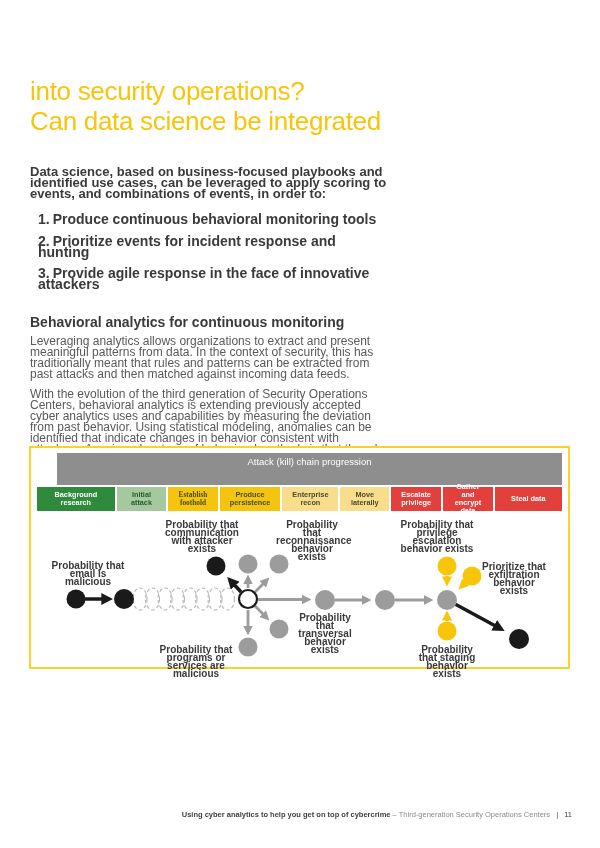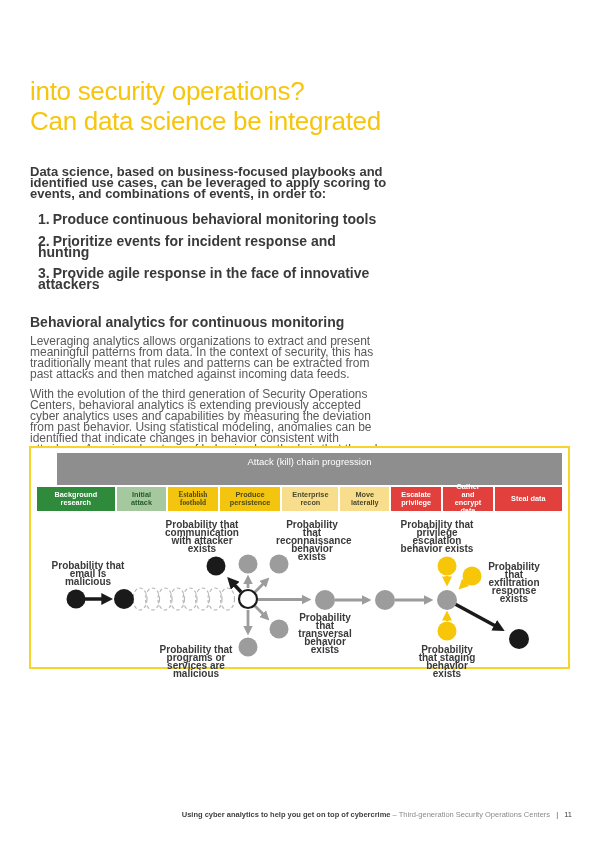--- a/index.html
+++ b/index.html
@@ -133,21 +133,21 @@
             <circle cx="435" cy="64" r="9.5" fill="#F7C608"></circle>
             <circle cx="410" cy="119" r="9.5" fill="#F7C608"></circle>
             <circle cx="482" cy="127" r="10" fill="#1A1A1A"></circle>
           </g>
         </svg>
 
         <div class="net-label" style="left:51px;top:50px;">Probability that email is malicious</div>
         <div class="net-label" style="left:165px;top:9px;width:80px;">Probability that communication with attacker exists</div>
         <div class="net-label" style="left:275px;top:9px;width:72px;">Probability that reconnaissance behavior exists</div>
         <div class="net-label" style="left:400px;top:9px;width:82px;">Probability that privilege escalation behavior exists</div>
-        <div class="net-label" style="left:477px;top:51px;width:66px;">Probability that exfiltration response exists</div>
+        <div class="net-label" style="left:477px;top:51px;width:66px;">Prioritize that exfiltration behavior exists</div>
         <div class="net-label" style="left:288px;top:102px;width:68px;">Probability that transversal behavior exists</div>
         <div class="net-label" style="left:159px;top:134px;width:88px;">Probability that programs or services are malicious</div>
         <div class="net-label" style="left:410px;top:134px;width:68px;">Probability that staging behavior exists</div>
       </div>
     </div>
   </div>
 
   <div class="footer">
     <span class="doc-title">Using cyber analytics to help you get on top of cybercrime</span>
     <span>–</span>

